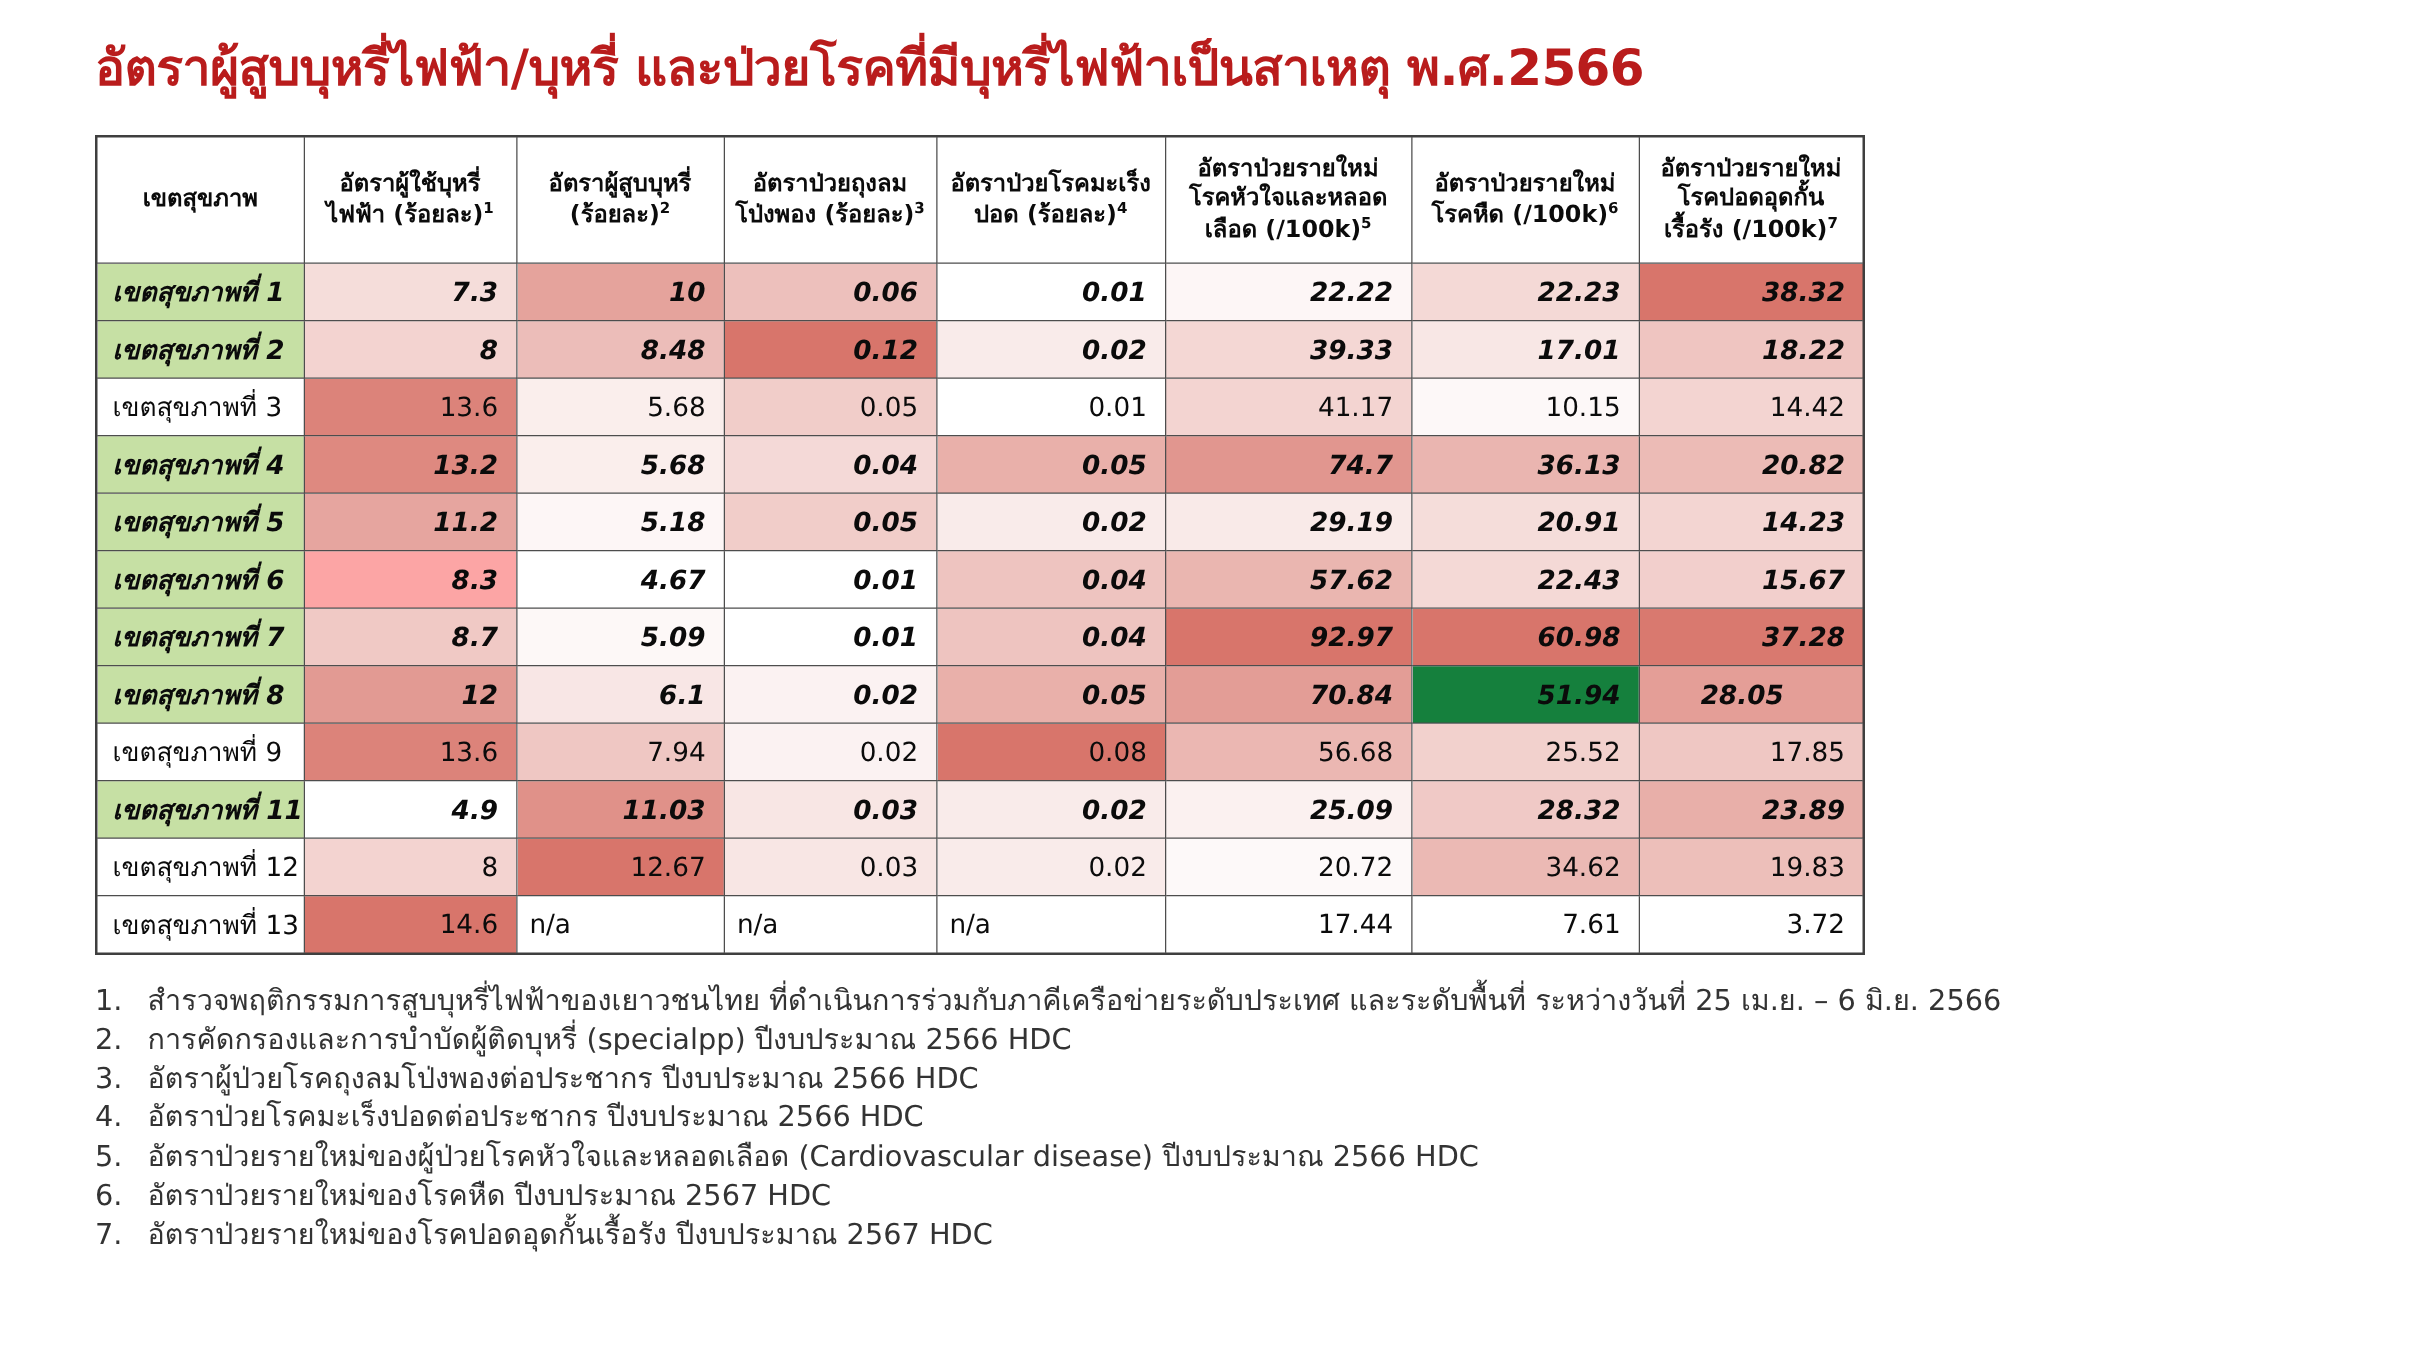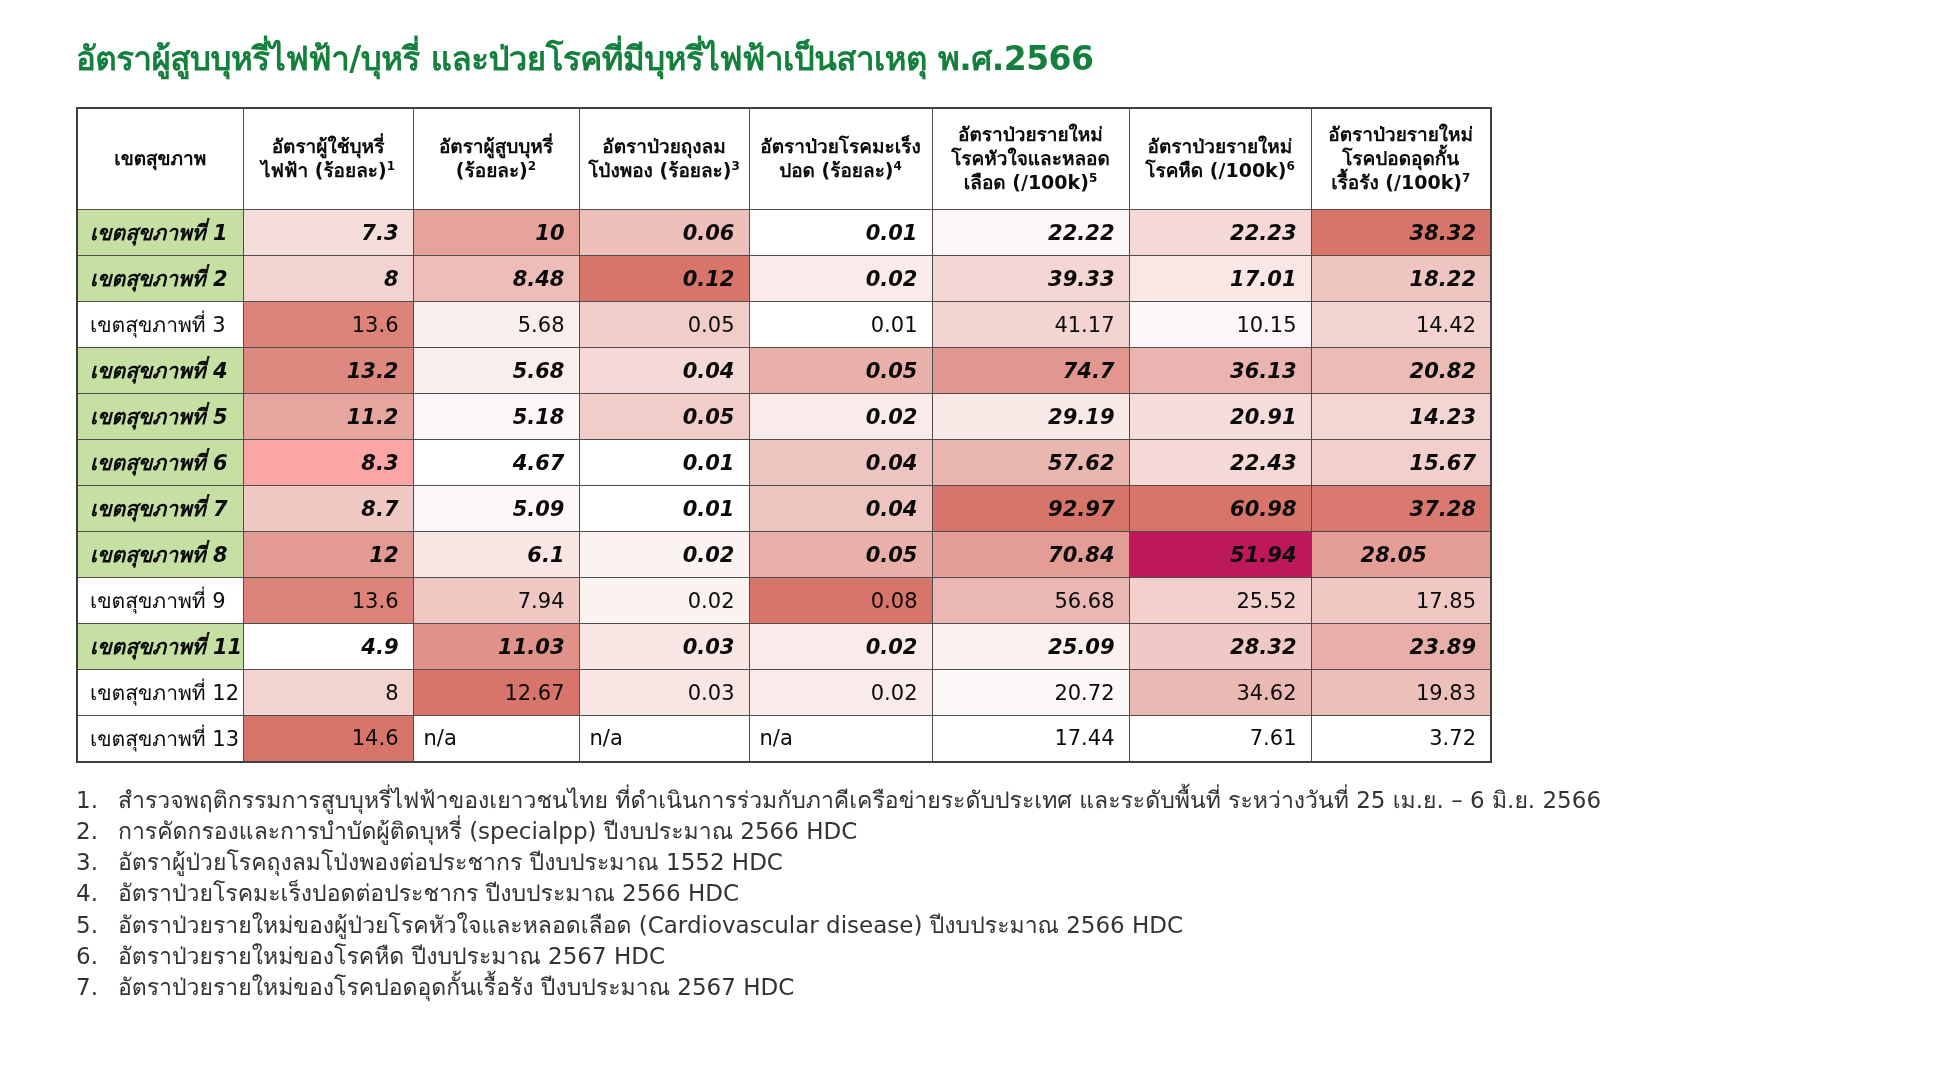--- a/index.html
+++ b/index.html
@@ -4,22 +4,22 @@
 <style>
   html,body{margin:0;padding:0;background:#ffffff;}
   body{
     width:1936px;height:1078px;overflow:hidden;position:relative;
     font-family:"DejaVu Sans","Liberation Sans",sans-serif;
     color:#111;
     -webkit-font-smoothing:antialiased;
   }
   .page{position:absolute;left:76px;top:14px;width:1414px;}
   .title{
-    font-size:33px;font-weight:bold;letter-spacing:-0.5px;
-    margin:18px 0 22px 0;color:#15803d;white-space:nowrap;
+    font-size:40px;font-weight:bold;letter-spacing:-0.5px;
+    margin:8px 0 22px 0;color:#b91c1c;white-space:nowrap;
   }
   table.heat{
     border-collapse:collapse;table-layout:fixed;width:1414px;
     border:2px solid #3f3f3f;
   }
   table.heat th, table.heat td{
     border:1px solid #4d4d4d;
     padding:0;vertical-align:middle;
     overflow:hidden;
   }
@@ -275,21 +275,21 @@
           </td>
           <td class="val" style="background: rgb(251, 242, 242);">
             <div class="cellpad">0.02</div>
           </td>
           <td class="val" style="background: rgb(233, 176, 170);">
             <div class="cellpad">0.05</div>
           </td>
           <td class="val" style="background: rgb(227, 157, 150);">
             <div class="cellpad">70.84</div>
           </td>
-          <td class="val" style="background: #be185d;">
+          <td class="val" style="background: #15803d;">
             <div class="cellpad">51.94</div>
           </td>
           <td class="val" style="background: rgb(228, 158, 151); text-align: center;">
             <div class="cellpad">28.05</div>
           </td>
         </tr>
         <tr>
           <td class="region">
             <div class="cellpad">เขตสุขภาพที่ 9</div>
           </td>
@@ -400,21 +400,21 @@
       <div class="fn-row">
         <span class="fn-num">1.</span>
         <span class="fn-text">สำรวจพฤติกรรมการสูบบุหรี่ไฟฟ้าของเยาวชนไทย ที่ดำเนินการร่วมกับภาคีเครือข่ายระดับประเทศ และระดับพื้นที่ ระหว่างวันที่ 25 เม.ย. – 6 มิ.ย. 2566</span>
       </div>
       <div class="fn-row">
         <span class="fn-num">2.</span>
         <span class="fn-text">การคัดกรองและการบำบัดผู้ติดบุหรี่ (specialpp) ปีงบประมาณ 2566 HDC</span>
       </div>
       <div class="fn-row">
         <span class="fn-num">3.</span>
-        <span class="fn-text">อัตราผู้ป่วยโรคถุงลมโป่งพองต่อประชากร ปีงบประมาณ 1552 HDC</span>
+        <span class="fn-text">อัตราผู้ป่วยโรคถุงลมโป่งพองต่อประชากร ปีงบประมาณ 2566 HDC</span>
       </div>
       <div class="fn-row">
         <span class="fn-num">4.</span>
         <span class="fn-text">อัตราป่วยโรคมะเร็งปอดต่อประชากร ปีงบประมาณ 2566 HDC</span>
       </div>
       <div class="fn-row">
         <span class="fn-num">5.</span>
         <span class="fn-text">อัตราป่วยรายใหม่ของผู้ป่วยโรคหัวใจและหลอดเลือด (Cardiovascular disease) ปีงบประมาณ 2566 HDC</span>
       </div>
       <div class="fn-row">

